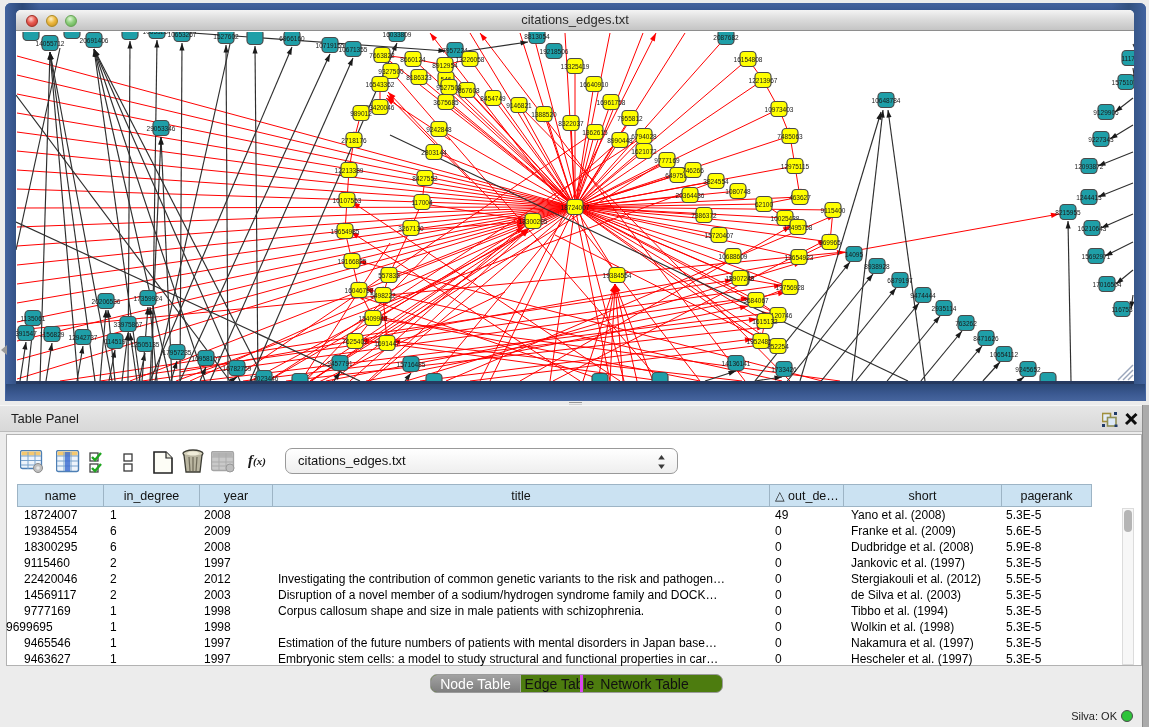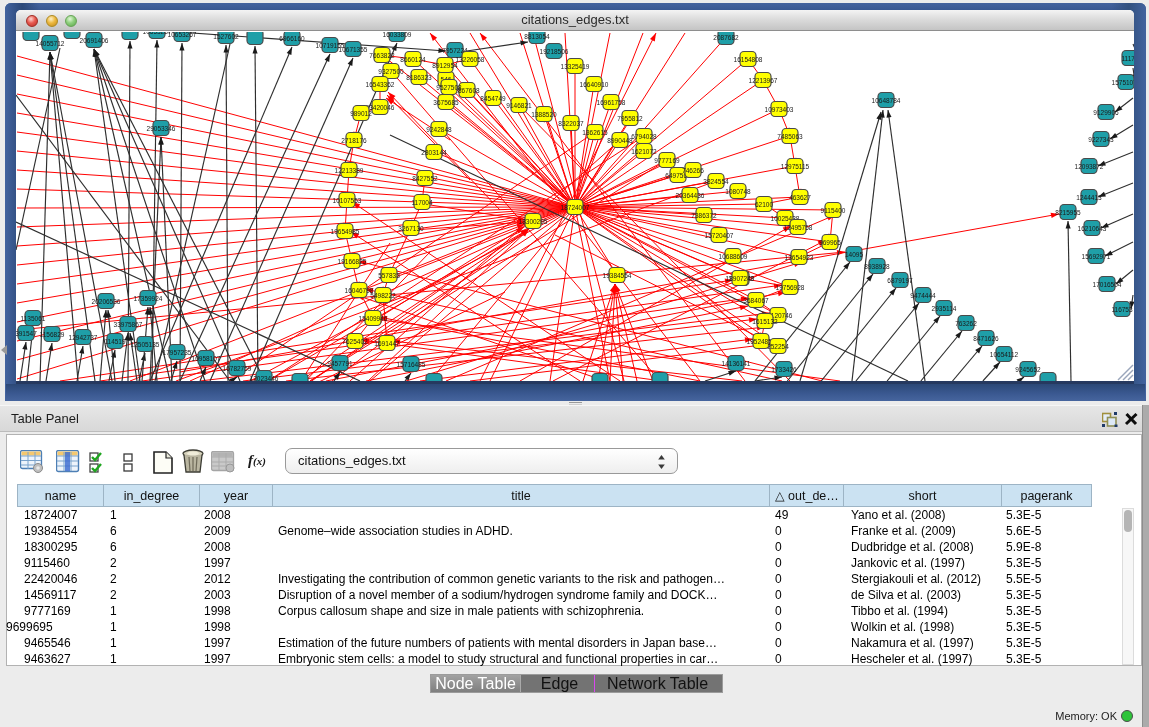--- a/index.html
+++ b/index.html
@@ -12,21 +12,21 @@
 .light{position:absolute;top:5px;width:12px;height:12px;border-radius:50%}
 #canvas{position:absolute;left:0;top:22px;width:1118px;height:349px;background:#fff;overflow:hidden}
 #tphead{position:absolute;left:0;top:405px;width:1149px;height:27px;background:linear-gradient(#e6e6e6,#d8d8d8);border-top:1px solid #f6f6f6;border-bottom:1px solid #bcbcbc}
 #tphead .t{position:absolute;left:11px;top:5px;font-size:13px;color:#1d1d1d}
 #panel{position:absolute;left:6px;top:434px;width:1136px;height:232px;background:#fff;border:1px solid #b2b2b2}
 #dropdown{position:absolute;left:285px;top:448px;width:393px;height:26px;border:1px solid #999;border-radius:7px;background:linear-gradient(#ffffff,#eeeeee);font-size:13px;color:#111;line-height:24px;padding-left:12px}
 #thead{position:absolute;left:17px;top:484px;height:23px;background:#cbe2f2;font-size:12.5px;color:#111}
 .hc{position:absolute;top:0;height:23px;background:#cbe2f2;border-right:1px solid #9db4c5;border-top:1px solid #9db4c5;border-bottom:1px solid #9db4c5;text-align:center;line-height:22px}
 .trow{position:absolute;left:0;height:16px;font-size:12px;color:#000;width:1120px}
 .trow span{position:absolute;top:0;white-space:nowrap;line-height:15px}
-#tabs{position:absolute;left:430px;top:674px;height:19px;border:1px solid #9b9b9b;border-radius:0;background:#737373;overflow:hidden;font-size:16px}
+#tabs{position:absolute;left:430px;top:674px;height:19px;border:1px solid #9b9b9b;border-radius:7px;background:#4d7c0f;overflow:hidden;font-size:14px}
 .seg{position:absolute;top:0;height:19px;text-align:center;line-height:18px;color:#111}
 #mem{position:absolute;right:32px;top:710px;font-size:11px;color:#222}
 #rightstrip{position:absolute;right:0;top:405px;width:7px;height:322px;background:#ababab;border-left:1px solid #8d8d8d}
 .icon{position:absolute}
 </style></head><body>
 <div id="frame"></div>
 <div style="position:absolute;left:6px;top:384px;width:1139px;height:17px;background:linear-gradient(180deg,#2c4876,#3a5890 55%,#46659e)"></div>
 <div id="win">
   <div id="canvas">
       <svg width="1118" height="350" viewBox="16 32 1118 350" style="position:absolute;left:0;top:0">
@@ -860,21 +860,20 @@
     <span style="left:110px">1</span>
     <span style="left:204px">2008</span>
     <span style="left:775px">49</span>
     <span style="left:851px">Yano et al. (2008)</span>
     <span style="left:1006px">5.3E-5</span>
   </div>
 <div class="trow" style="top:524px">
 <span style="left:24px">19384554</span>
     <span style="left:110px">6</span>
     <span style="left:204px">2009</span>
-    <span style="left:278px">Genome–wide association studies in ADHD.</span>
     <span style="left:775px">0</span>
     <span style="left:851px">Franke et al. (2009)</span>
     <span style="left:1006px">5.6E-5</span>
   </div>
 <div class="trow" style="top:540px">
 <span style="left:24px">18300295</span>
     <span style="left:110px">6</span>
     <span style="left:204px">2008</span>
     <span style="left:775px">0</span>
     <span style="left:851px">Dudbridge et al. (2008)</span>
@@ -939,18 +938,18 @@
     <span style="left:278px">Embryonic stem cells: a model to study structural and functional properties in car…</span>
     <span style="left:775px">0</span>
     <span style="left:851px">Hescheler et al. (1997)</span>
     <span style="left:1006px">5.3E-5</span>
   </div>
 <div style="position:absolute;left:1122px;top:508px;width:12px;height:157px;background:#f7f7f7;border:1px solid #dcdcdc"></div>
 <div style="position:absolute;left:1124px;top:510px;width:8px;height:22px;background:#b5b5b5;border-radius:4px"></div>
 <div id="tabs" style="width:293px">
   <div class="seg" style="left:0;width:89px;background:linear-gradient(#a2a2a2,#7a7a7a);color:#fff">Node Table</div>
   <div class="seg" style="left:89px;width:78px;border-left:1px solid #aaa">Edge Table</div>
-  <div class="seg" style="left:163px;width:126px;border-left:1px solid #d946ef">Network Table</div>
+  <div class="seg" style="left:149px;width:126px;border-left:3px solid #d946ef">Network Table</div>
 </div>
-<div id="mem">Memory: OK</div>
+<div id="mem">Silva: OK</div>
 <div style="position:absolute;left:1121px;top:710px;width:12px;height:12px;border-radius:50%;background:#2ec43a;border:1.5px solid #4c4c4c"></div>
 <svg style="position:absolute;left:0px;top:344px" width="8" height="12">
     <polygon points="1,6 7,1 7,11" fill="#9a9a9a"></polygon>
   </svg>
 </body></html>

